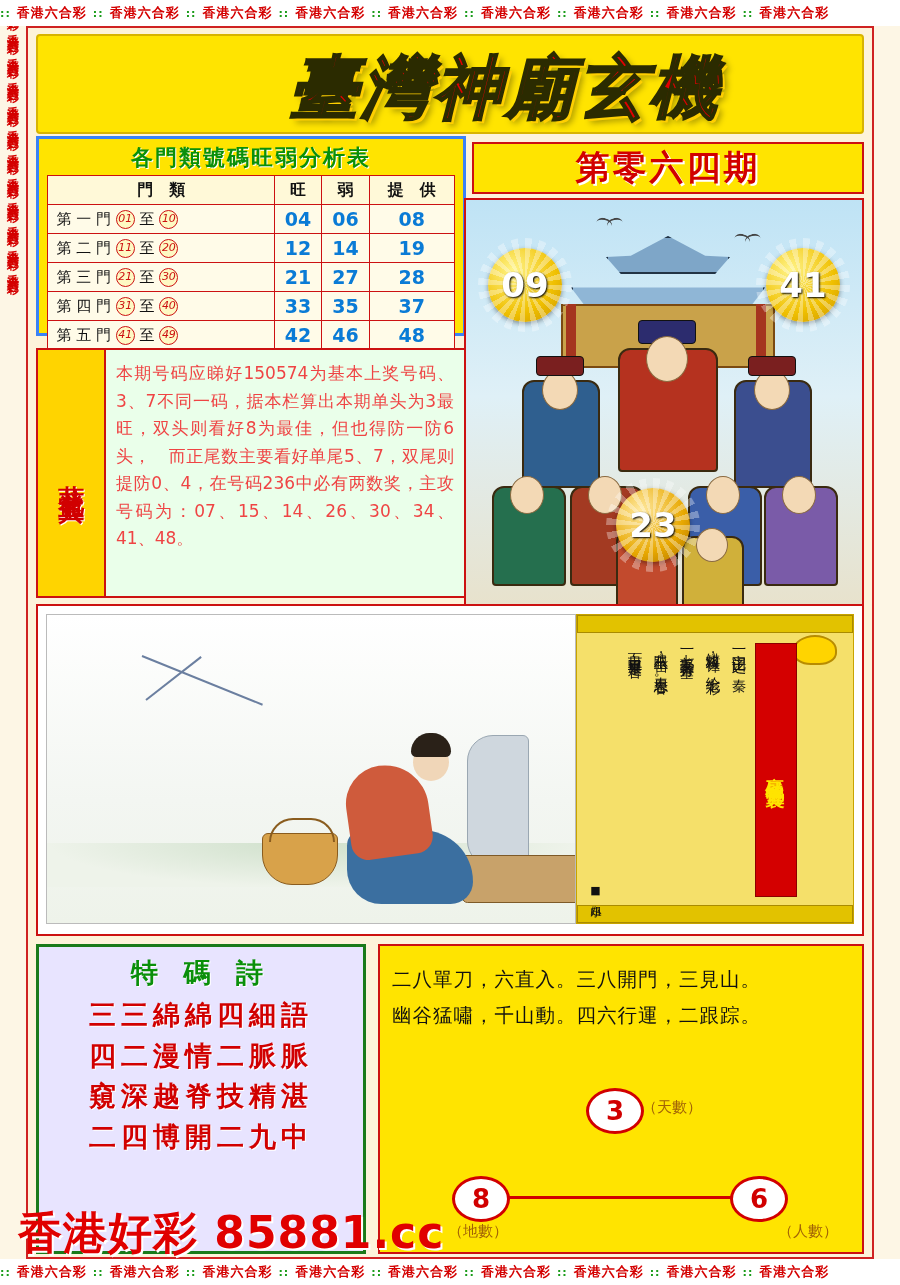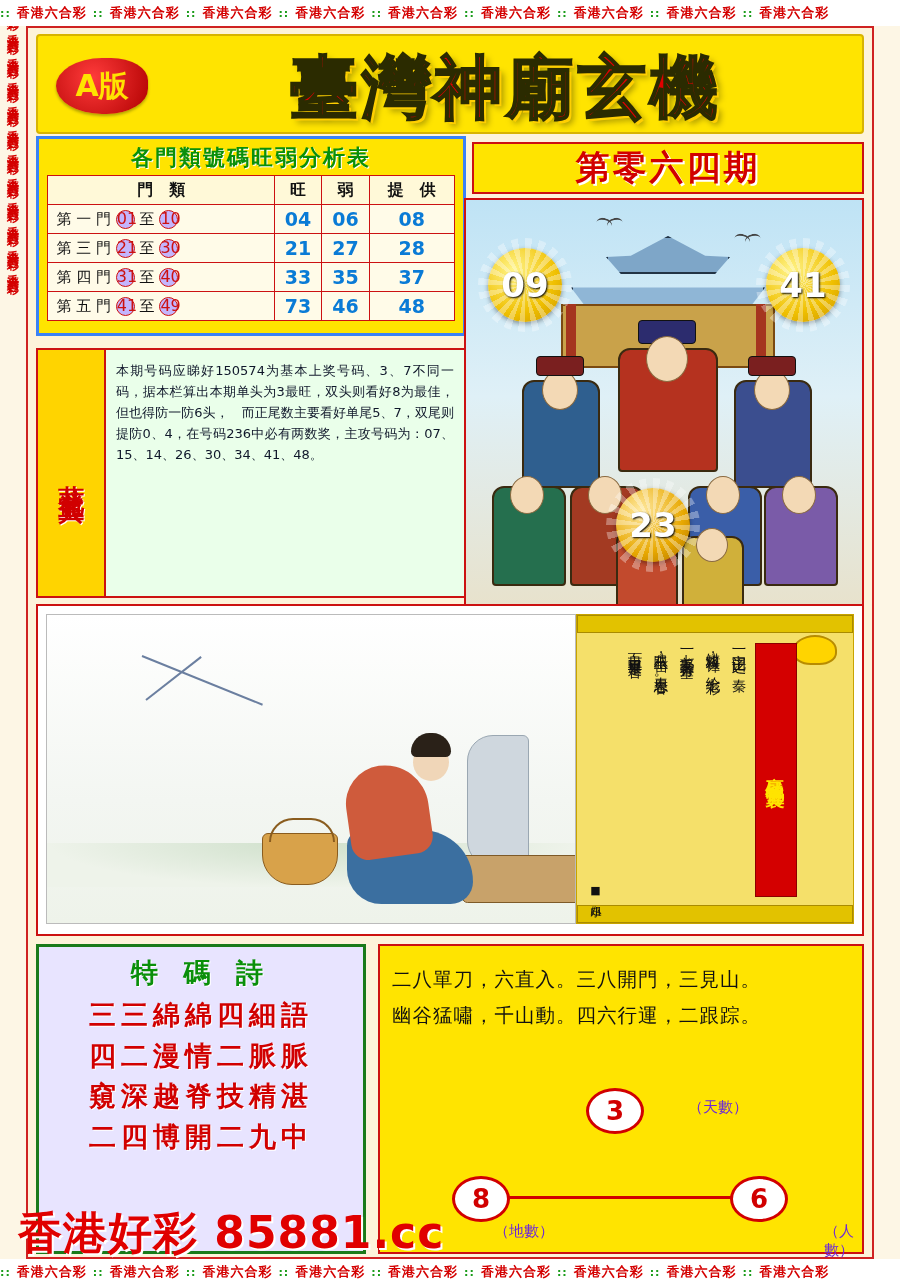--- a/index.html
+++ b/index.html
@@ -73,20 +73,21 @@
     position:absolute;left:118px;top:8px;
     width:700px;height:88px;
     display:flex;align-items:center;justify-content:center;
     font-size:68px;
     font-weight:bold;
     color:#e10000;
     -webkit-text-stroke:2px #2b2b00;
     text-shadow:3px 3px 0 #ffcf00, 5px 5px 6px rgba(0,0,0,.35);
     letter-spacing:4px;
     font-family:"DejaVu Sans",sans-serif;
+    font-style:italic;
   }
   
   .analysis{
     position:absolute;left:8px;top:108px;width:430px;height:200px;
     background:#ffe400;
     border:3px solid #3b82f6;
     box-sizing:border-box;
   }
   .analysis h3{
     margin:0;padding:4px 0 2px;
@@ -109,23 +110,24 @@
     padding:2px 0;
     height:24px;
   }
   table.an th{color:#111;font-size:16px;background:#fff9d8;}
   table.an td.lbl{color:#111;font-size:15px;text-align:left;padding-left:8px;white-space:nowrap;}
   table.an td.num{color:#0a7bd6;font-weight:bold;font-size:19px;}
   .circ{
     display:inline-block;
     border:1px solid #c11;border-radius:50%;
     width:17px;height:17px;line-height:16px;
-    font-size:16px;text-align:center;
-    color:#c11;background:#c4b5fd;
+    font-size:11px;text-align:center;
+    color:#c11;background:#fef9c3;
     vertical-align:middle;
+    font-style:italic;
   }
   
   .period{
     position:absolute;right:8px;top:114px;width:392px;height:52px;
     background:#ffe400;border:2px solid #c11;box-sizing:border-box;
     display:flex;align-items:center;justify-content:center;
   }
   .period span{
     font-size:34px;font-weight:bold;color:#d10000;
     letter-spacing:3px;
@@ -201,22 +203,22 @@
   }
   .treasure .tag .v{
     writing-mode:vertical-rl;text-orientation:upright;
     font-size:26px;font-weight:bold;color:#d10000;
     letter-spacing:4px;
     text-shadow:1px 1px 0 #fff;
     line-height:1.05;
   }
   .treasure .body{
     flex:1;padding:10px 10px 6px 10px;
-    font-size:13px;line-height:1.62;
-    color:#0f172a;text-align:justify;
+    font-size:17px;line-height:1.62;
+    color:#ef4444;text-align:justify;
     font-family:"DejaVu Sans",sans-serif;
   }
   
   .picrow{
     position:absolute;left:8px;top:576px;width:828px;height:332px;
     border:2px solid #c11;box-sizing:border-box;background:#fff;
   }
   .painting{
     position:absolute;left:8px;top:8px;width:528px;height:308px;
     background:linear-gradient(#ffffff 0%,#f3f6f2 60%,#eef3ea 100%);
@@ -329,21 +331,21 @@
   .versebox .vline{
     font-size:19.5px;color:#111;line-height:1.85;letter-spacing:1px;
     white-space:nowrap;
   }
   .oval{
     position:absolute;width:52px;height:40px;border-radius:50%;
     background:#fff;border:3px solid #d10000;
     display:flex;align-items:center;justify-content:center;
     font-size:26px;font-weight:bold;color:#d10000;
   }
-  .ovlabel{position:absolute;font-size:15px;color:#6d28d9;margin-left:46px;}
+  .ovlabel{position:absolute;font-size:15px;color:#a16207;}
   .connector{position:absolute;height:3px;background:#d10000;}
   
   .watermark{
     position:absolute;left:18px;bottom:22px;
     font-size:44px;font-weight:bold;
     color:#e00000;
     text-shadow:2px 2px 0 #fff;
     z-index:50;
     letter-spacing:1px;
     white-space:nowrap;
@@ -396,21 +398,20 @@
       <span class="tok">香港六合彩</span>
     </div>
 
   <div class="strip-left">
       <div class="vert" id="strip-left">香港六合彩　香港六合彩　香港六合彩　香港六合彩　香港六合彩　香港六合彩　香港六合彩　香港六合彩　香港六合彩　香港六合彩　香港六合彩　香港六合彩　</div>
     </div>
 
   <div class="inner">
 
     <div class="title-banner">
-      <div class="aban">A版</div>
       <div class="main-title">臺灣神廟玄機</div>
     </div>
 
     <div class="analysis">
       <h3>各門類號碼旺弱分析表</h3>
       <table class="an">
         <thead>
           <tr>
             <th>門　類</th>
             <th>旺</th>
@@ -422,20 +423,31 @@
           <tr>
             <td class="lbl">
               <span>第 一 門</span>
               <span class="circ">01</span>
               <span>至</span>
               <span class="circ">10</span>
             </td>
             <td class="num">04</td>
             <td class="num">06</td>
             <td class="num">08</td>
+          </tr>
+          <tr>
+            <td class="lbl">
+              <span>第 二 門</span>
+              <span class="circ">11</span>
+              <span>至</span>
+              <span class="circ">20</span>
+            </td>
+            <td class="num">12</td>
+            <td class="num">14</td>
+            <td class="num">19</td>
           </tr>
           <tr>
             <td class="lbl">
               <span>第 三 門</span>
               <span class="circ">21</span>
               <span>至</span>
               <span class="circ">30</span>
             </td>
             <td class="num">21</td>
             <td class="num">27</td>
@@ -452,21 +464,21 @@
             <td class="num">35</td>
             <td class="num">37</td>
           </tr>
           <tr>
             <td class="lbl">
               <span>第 五 門</span>
               <span class="circ">41</span>
               <span>至</span>
               <span class="circ">49</span>
             </td>
-            <td class="num">73</td>
+            <td class="num">42</td>
             <td class="num">46</td>
             <td class="num">48</td>
           </tr>
         </tbody>
       </table>
     </div>
 
     <div class="period">
       <span>第零六四期</span>
     </div>

